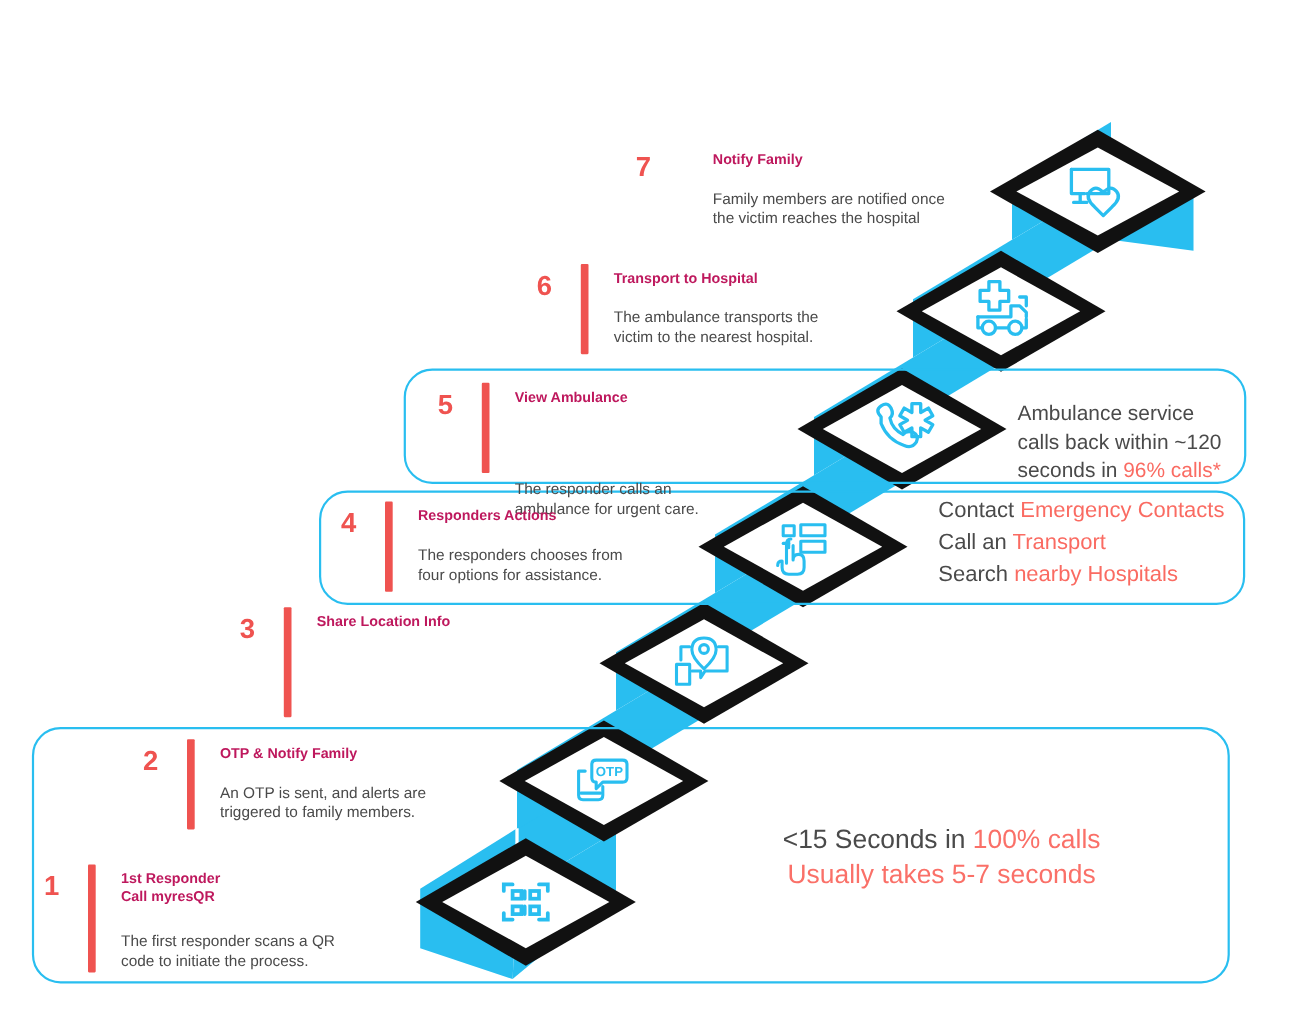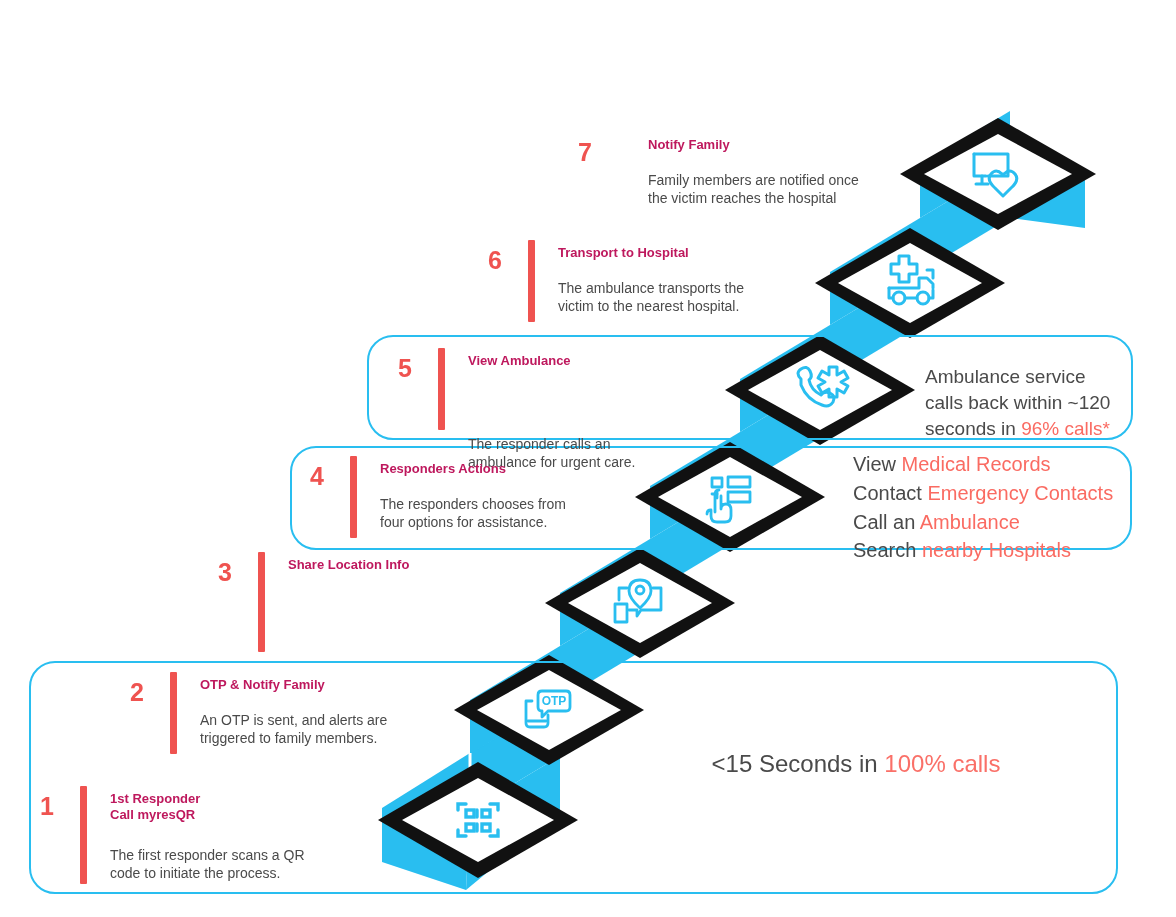--- a/index.html
+++ b/index.html
@@ -278,23 +278,23 @@
 code to initiate the process.</div>
   </div>
 
   <div class="note" style="left:925px;top:348px;width:205px;margin-top:16px;">
     <span style="white-space:pre-line;">Ambulance service
 calls back within ~120
 seconds in </span><span class="hl">96% calls*</span>
   </div>
 
   <div class="note opts" style="left:853px;top:450px;width:285px;">
-    <div><span>View</span> <span class="hl">Medical Records</span></div>
     <div><span>Contact</span> <span class="hl">Emergency Contacts</span></div>
-    <div><span>Call an</span> <span class="hl">Ambulance</span></div>
+    <div><span>Call an</span> <span class="hl">Transport</span></div>
     <div><span>Search</span> <span class="hl">nearby Hospitals</span></div>
   </div>
 
   <div class="note big" style="left:660px;top:748px;width:392px;">
     <div><span>&lt;15 Seconds in </span><span class="hl">100% calls</span></div>
+    <div class="ln2">Usually takes 5-7 seconds</div>
   </div>
 
 </div>
 
 </body></html>

